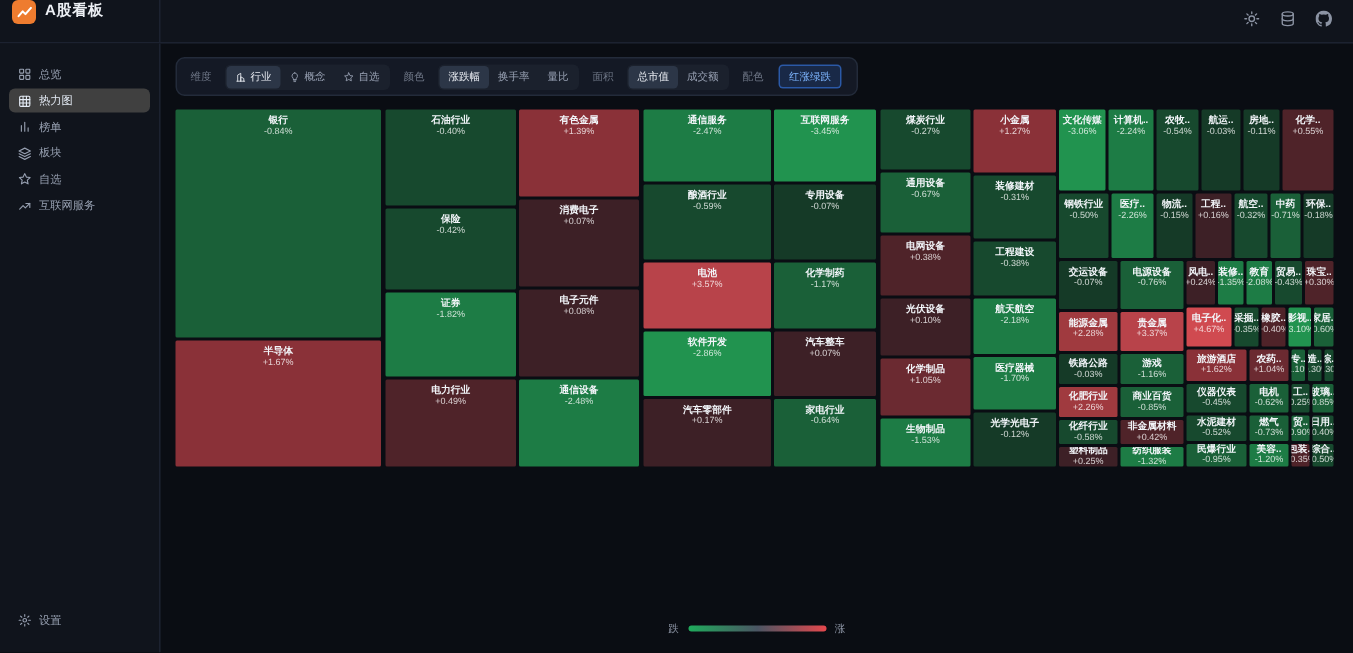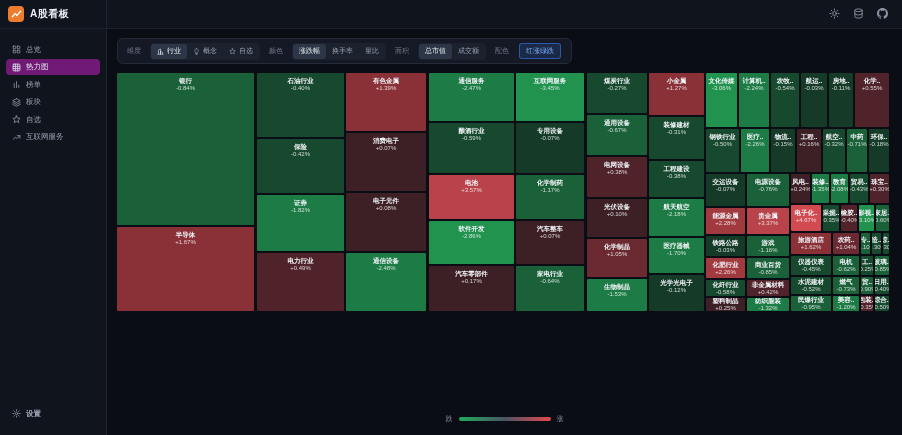--- a/index.html
+++ b/index.html
@@ -7,39 +7,39 @@
   body {
     background:#0a0d13;
     font-family:"Liberation Sans", sans-serif;
     color:#e7eaf0;
     -webkit-font-smoothing:antialiased;
   }
   .app { width:902px; height:435px; display:flex; flex-direction:column; }
 
   
   .hdr { height:29px; display:flex; align-items:center; background:#10141c; border-bottom:1px solid #1c2230; flex:0 0 29px; }
-  .hdr-left { width:107px; height:100%; display:flex; align-items:center; gap:6px; padding-left:8px; border-right:1px solid #1c2230; }
+  .hdr-left { width:107px; height:100%; display:flex; align-items:flex-start; gap:6px; padding-left:8px; border-right:1px solid #1c2230; }
   .logo { width:16px; height:16px; border-radius:4px; background:#ee7c2f; display:flex; align-items:center; justify-content:center; }
   .logo svg { width:11px; height:11px; }
   .app-title { font-size:10px; font-weight:bold; color:#eceff4; letter-spacing:.5px; white-space:nowrap; }
   .search { margin-left:11px; width:170px; height:16px; background:#161b26; border:1px solid #242c3b; border-radius:8px; display:flex; align-items:center; gap:4px; padding:0 7px; }
   .search svg { width:8px; height:8px; stroke:#6b7484; flex:0 0 auto; }
   .search input { background:transparent; border:0; outline:0; color:#aab2c0; font-size:7.5px; width:100%; font-family:inherit; }
   .search input::placeholder { color:#626b7b; }
   .hdr-actions { margin-left:auto; margin-right:12px; display:flex; gap:9px; }
   .icon-btn { width:15px; height:15px; display:flex; align-items:center; justify-content:center; color:#8b93a3; cursor:pointer; }
   .icon-btn svg { width:11px; height:11px; }
 
   
   .body { flex:1; display:flex; min-height:0; }
   aside { width:107px; background:#10141c; border-right:1px solid #1c2230; display:flex; flex-direction:column; padding-top:11px; }
   .nav-item { height:16px; margin:1.5px 6px; padding:0 6px; display:flex; align-items:center; gap:5px; border-radius:4px; color:#97a0b1; font-size:7.5px; cursor:pointer; white-space:nowrap; }
   .nav-item svg { width:9px; height:9px; flex:0 0 auto; }
-  .nav-item.active { background:#701a75; color:#e4ebf5; }
-  .side-footer { margin-top:auto; margin-bottom:12px;font-weight:bold; }
+  .nav-item.active { background:#404040; color:#e4ebf5; }
+  .side-footer { margin-top:auto; margin-bottom:12px; }
 
   main { flex:1; position:relative; display:flex; flex-direction:column; min-width:0; }
 
   
   .toolbar { margin:9px 0 0 10px; align-self:flex-start; height:26px; background:#141925; border:1px solid #232b3a; border-radius:6px; display:flex; align-items:center; gap:9px; padding:0 9px; }
   .tb-label { font-size:7px; color:#6e7686; white-space:nowrap; }
   .tb-group { display:flex; background:#1b212d; border-radius:4px; padding:1px; }
   .tb-opt { display:flex; align-items:center; gap:3px; padding:2.5px 6px; border-radius:3px; font-size:7px; color:#99a2b4; cursor:pointer; white-space:nowrap; }
   .tb-opt svg { width:7px; height:7px; }
   .tb-opt.on { background:#2c3647; color:#e7eaf0; }

